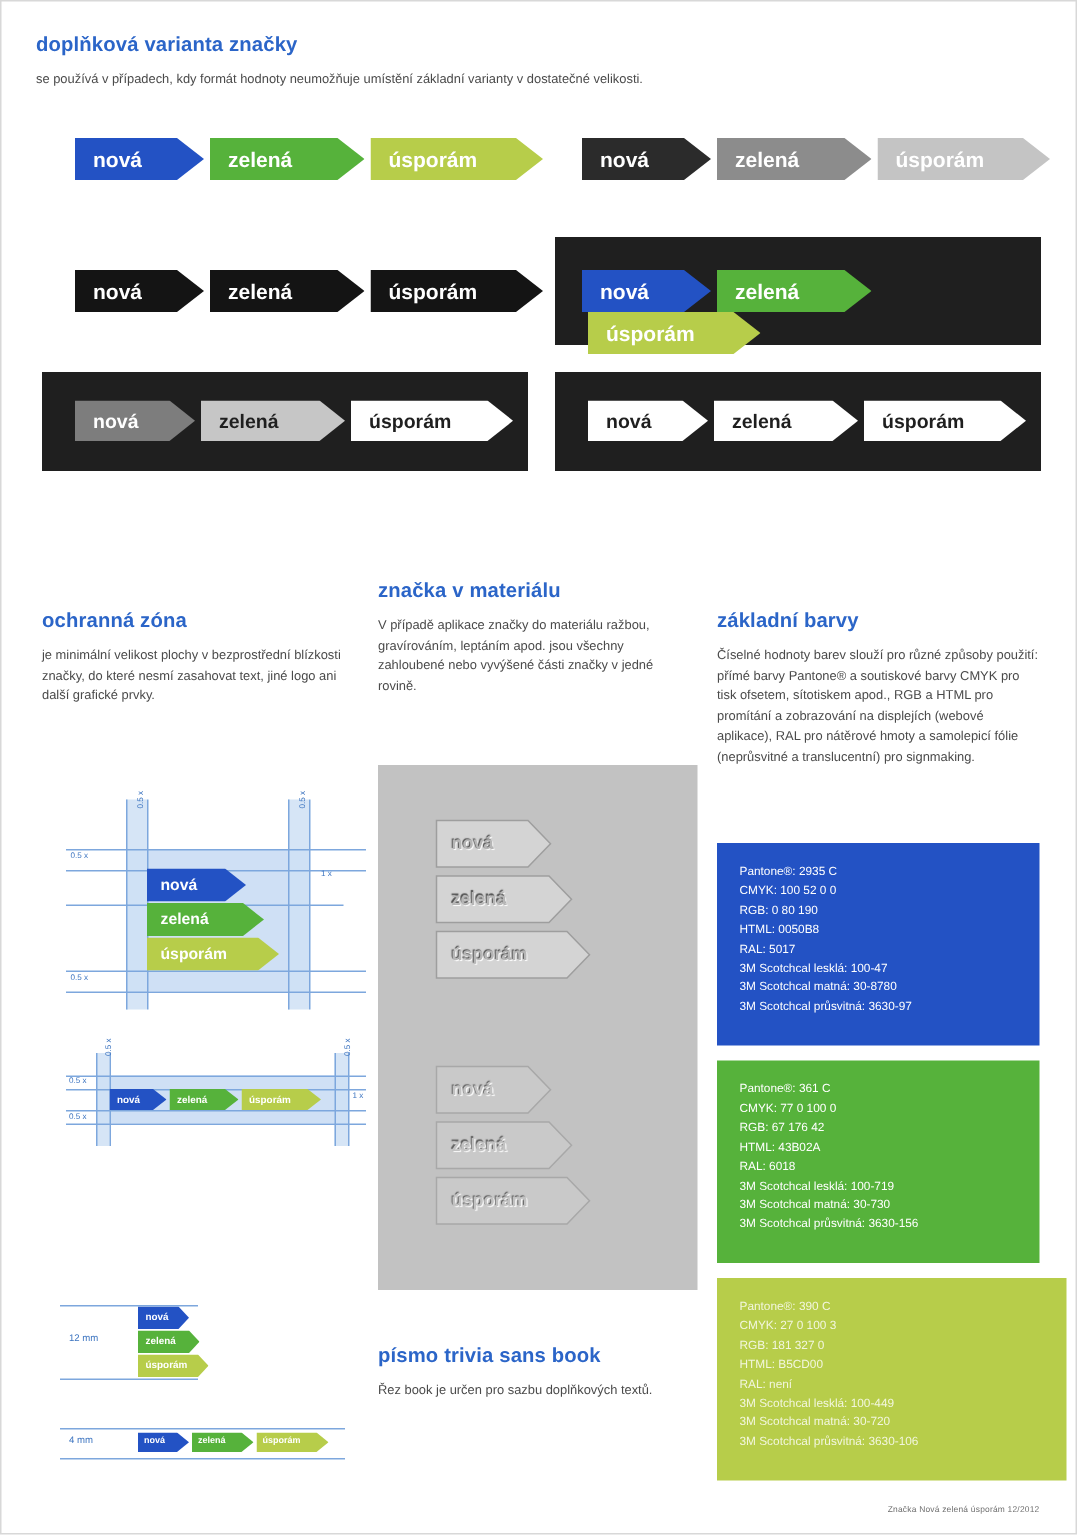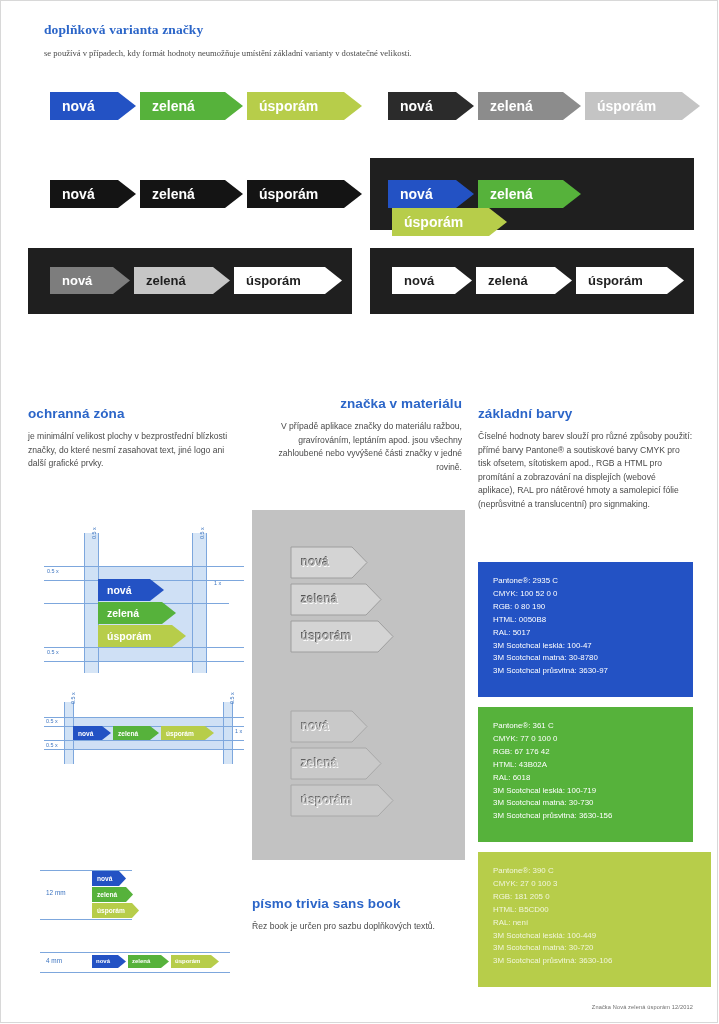--- a/index.html
+++ b/index.html
@@ -86,21 +86,21 @@
     position:absolute;right:26px;bottom:14px;
     font-size:5.6px;color:#6d6d6d;letter-spacing:.15px;
   }
 </style>
 </head>
 <body>
 
 <div class="page">
   <div class="border-frame"></div>
 
-  <div style="position:absolute;left:44px;top:22px;width:660px;font-family:Liberation Serif, serif;">
+  <div style="position:absolute;left:24px;top:22px;width:660px;">
     <h2 class="sec">doplňková varianta značky</h2>
     <p class="body" style="margin-top:8px;">se používá v případech, kdy formát hodnoty neumožňuje umístění základní varianty v dostatečné velikosti.</p>
   </div>
 
   <div class="cell" style="left:50px;top:92px;">
     <div class="logo">
       <div class="chev" style="width:86px;height:28px;font-size:14px;padding:6px 0 0 12px;">
         <svg class="shape" viewBox="0 0 86 28" preserveAspectRatio="none">
           <path d="M0,0 H68 L86,14 L68,28 H0 Z" fill="#2352c4"></path>
         </svg>
@@ -358,21 +358,21 @@
         <span class="txt">zelená</span>
       </div><div class="chev" style="width:48px;height:13px;font-size:6px;padding:3px 0 0 4px;margin-left:2px;">
         <svg class="shape" viewBox="0 0 48 13" preserveAspectRatio="none">
           <path d="M0,0 H40 L48,6.5 L40,13 H0 Z" fill="#b7cd4a"></path>
         </svg>
         <span class="txt">úsporám</span>
       </div>
     </div>
   </div>
 
-  <div class="col col2" style="top:396px;text-align:right;">
+  <div class="col col2" style="top:386px;">
     <h2 class="sec">značka v materiálu</h2>
     <p class="body">V případě aplikace značky do materiálu ražbou, gravírováním, leptáním apod. jsou všechny zahloubené nebo vyvýšené části značky v jedné rovině.</p>
   </div>
 
   <div class="material" style="position:absolute;left:252px;top:510px;">
 
     <div class="emb" style="left:38px;top:36px;width:78px;height:33px;">
       <svg class="plate" viewBox="0 0 78 33" preserveAspectRatio="none" style="background:none;box-shadow:none;">
         <path d="M1,1 H62 L77,16.5 L62,32 H1 Z" fill="#d4d4d4" stroke="#9e9e9e" stroke-width="1"></path>
       </svg>
@@ -439,21 +439,21 @@
     <div class="ln">HTML:  43B02A</div>
     <div class="ln">RAL:  6018</div>
     <div class="ln">3M Scotchcal lesklá:  100-719</div>
     <div class="ln">3M Scotchcal matná:  30-730</div>
     <div class="ln">3M Scotchcal průsvitná:  3630-156</div>
   </div>
 
   <div class="swatch sw-lime" style="position:absolute;left:478px;top:852px;width:233px;height:135px;">
     <div class="ln">Pantone®: 390 C</div>
     <div class="ln">CMYK:  27  0  100  3</div>
-    <div class="ln">RGB:  181  205  0</div>
+    <div class="ln">RGB:  181  327  0</div>
     <div class="ln">HTML:  B5CD00</div>
     <div class="ln">RAL:  není</div>
     <div class="ln">3M Scotchcal lesklá:  100-449</div>
     <div class="ln">3M Scotchcal matná:  30-720</div>
     <div class="ln">3M Scotchcal průsvitná:  3630-106</div>
   </div>
 
   <div class="footer">Značka Nová zelená úsporám 12/2012</div>
 </div>
 

